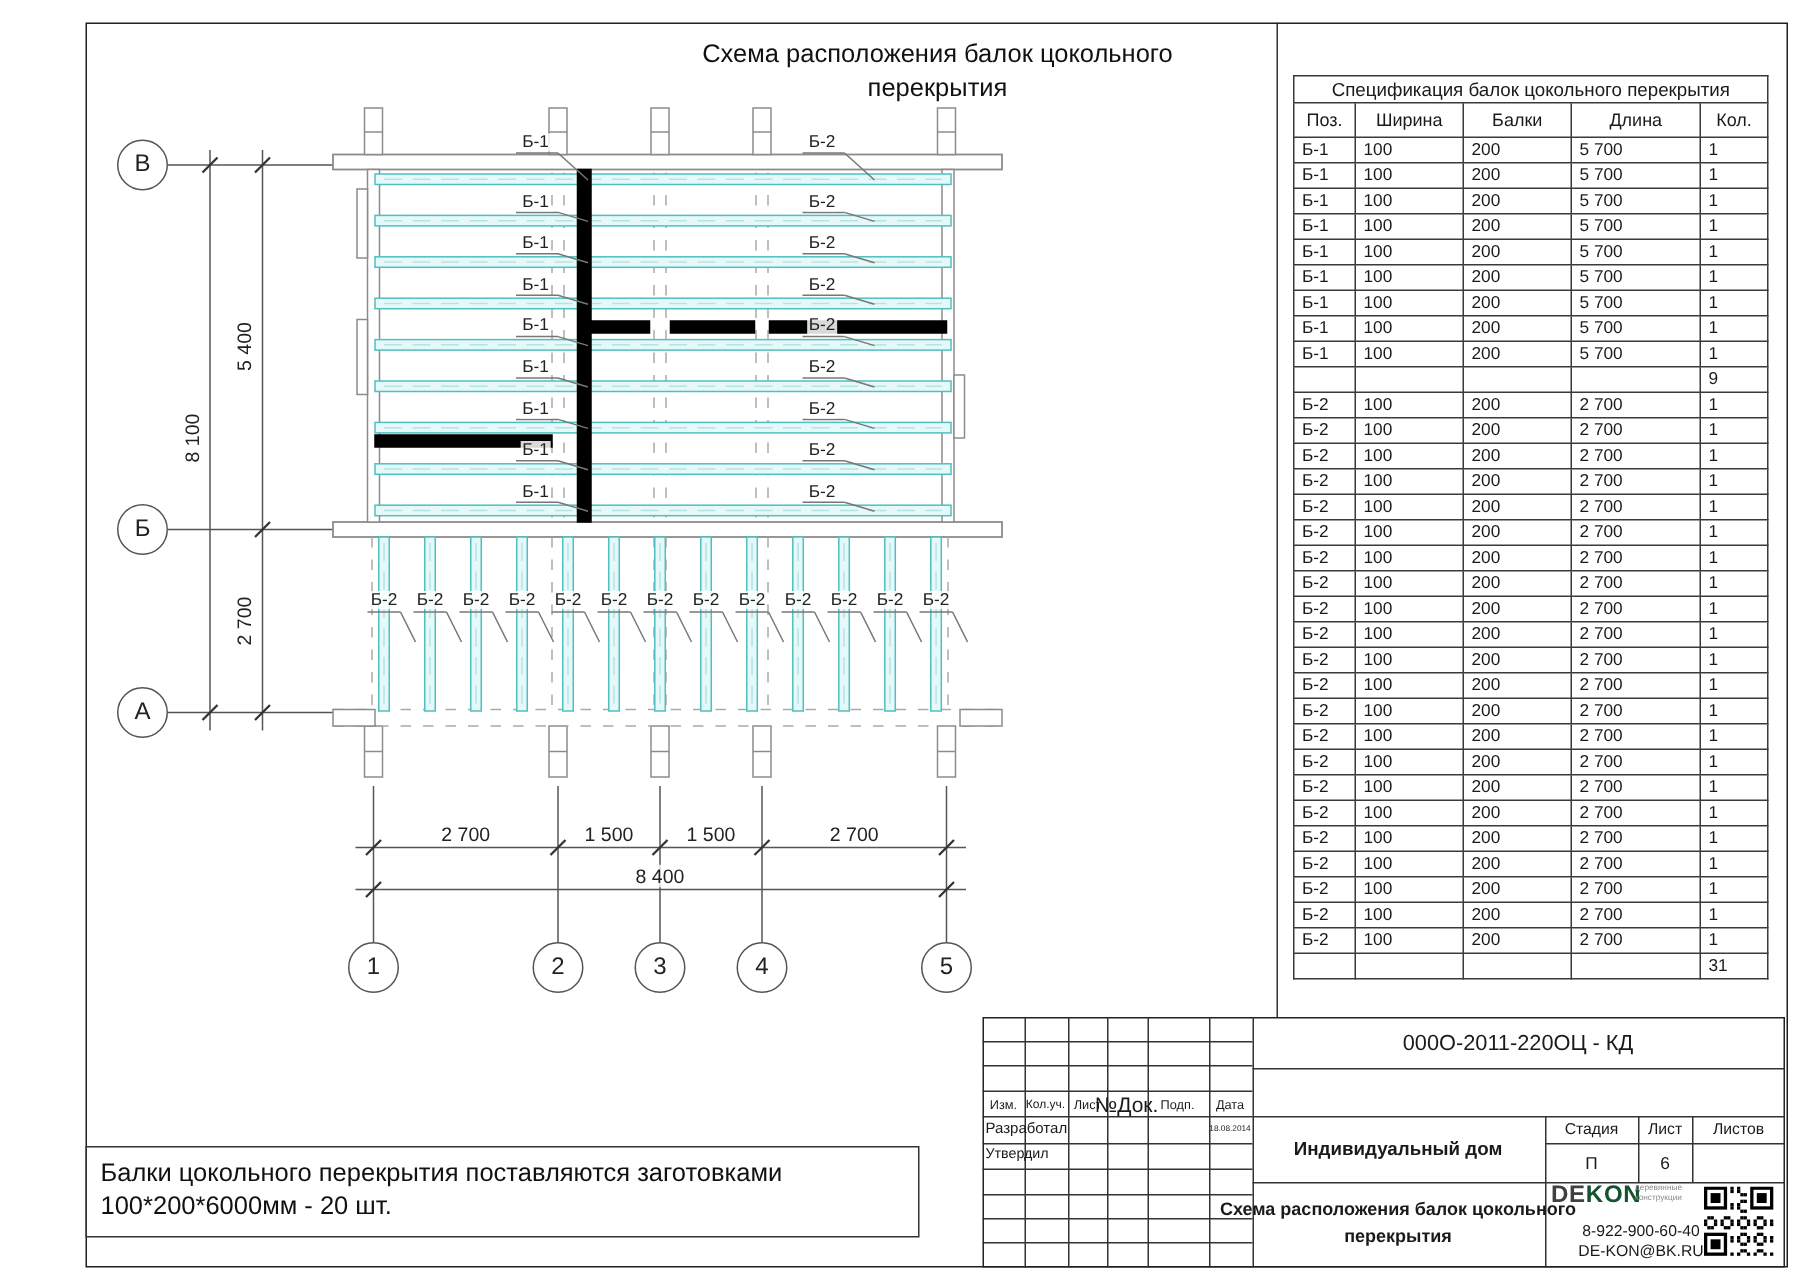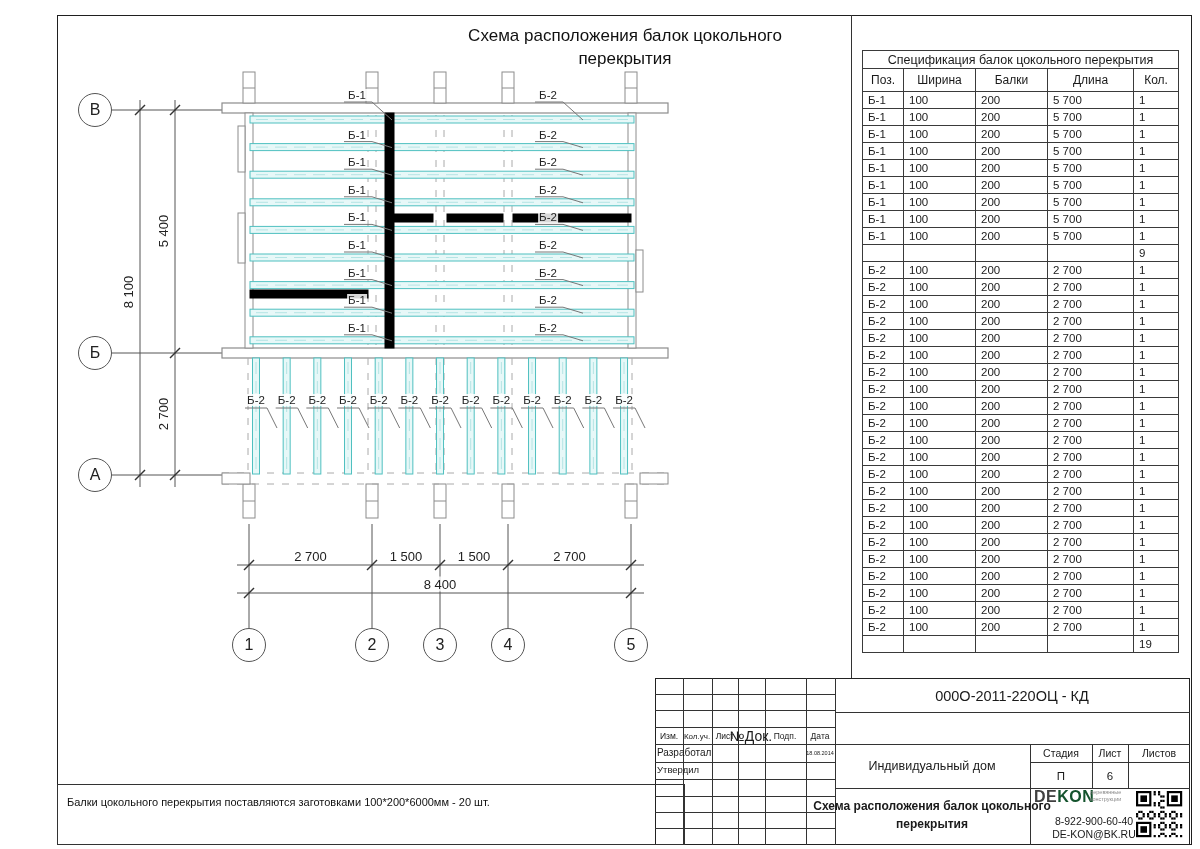--- a/index.html
+++ b/index.html
@@ -19,21 +19,21 @@
   #spec-table{position:absolute;left:862px;top:50px;width:316px;border-collapse:collapse;table-layout:fixed}
   #spec-table th,#spec-table td{border:1px solid #3a3a3a;font-weight:normal;overflow:hidden;white-space:nowrap}
   #spec-table .ttl{font-size:12.5px;height:18px;text-align:center;padding:0}
   #spec-table thead .hdr th{font-size:12px;height:23px;text-align:center;padding:0 2px}
   #spec-table td{font-size:11.5px;height:16.3px;line-height:16px;padding:0 0 0 5px;text-align:left}
   
   .tb-text{position:absolute;transform:translate(-50%,-50%);white-space:nowrap;color:#1a1a1a}
   .tb-left{position:absolute;white-space:nowrap;color:#1a1a1a}
   .logo-de{color:#404040;font-weight:bold;font-size:16px;letter-spacing:.5px}
   .logo-kon{color:#14532d;font-weight:bold;font-size:16px;letter-spacing:.5px}
-  .notes{position:absolute;left:57px;top:784px;width:628px;height:61px;border:1px solid #333;font-size:11px;line-height:22px;padding:6px 0 0 9px;color:#111}
+  .notes{position:absolute;left:57px;top:764px;width:556px;height:61px;border:1px solid #333;font-size:17px;line-height:22px;padding:6px 0 0 9px;color:#111}
 </style>
 </head>
 <body>
 
 <div id="sheet">
   <div class="frame"></div>
   <div class="vl" style="left:851px;top:15px;height:663px"></div>
 
   <div class="page-title">
     <div>Схема расположения балок цокольного</div>
@@ -515,21 +515,21 @@
           <td>100</td>
           <td>200</td>
           <td>2 700</td>
           <td>1</td>
         </tr>
         <tr>
           <td></td>
           <td></td>
           <td></td>
           <td></td>
-          <td>19</td>
+          <td>31</td>
         </tr>
       </tbody>
   </table>
 
   <div id="titleblock">
     <div class="abs" style="left:655px;top:678px;width:535px;height:167px;border:1.5px solid #222"></div>
 
     <div class="vl" style="left:683px;top:678px;height:167px"></div>
     <div class="vl" style="left:712px;top:678px;height:167px"></div>
     <div class="vl" style="left:738px;top:678px;height:167px"></div>
@@ -561,21 +561,21 @@
     <div class="tb-text" style="left:751px;top:736px;font-size:14px">№Док.</div>
     <div class="tb-text" style="left:785px;top:736px;font-size:8.5px">Подп.</div>
     <div class="tb-text" style="left:820px;top:736px;font-size:8.5px">Дата</div>
 
     <div class="tb-left" style="left:657px;top:747px;font-size:10px">Разработал</div>
     <div class="tb-text" style="left:820px;top:753px;font-size:5.5px">18.08.2014</div>
     <div class="tb-left" style="left:657px;top:764px;font-size:9.5px">Утвердил</div>
 
     <div class="tb-text" style="left:1012px;top:696px;font-size:14.5px">000О-2011-220ОЦ - КД</div>
 
-    <div class="tb-text" style="left:932px;top:766px;font-size:12.5px;font-weight:normal">Индивидуальный дом</div>
+    <div class="tb-text" style="left:932px;top:766px;font-size:12.5px;font-weight:bold">Индивидуальный дом</div>
 
     <div class="tb-text" style="left:1061px;top:753px;font-size:10.5px">Стадия</div>
     <div class="tb-text" style="left:1110px;top:753px;font-size:10.5px">Лист</div>
     <div class="tb-text" style="left:1159px;top:753px;font-size:10.5px">Листов</div>
     <div class="tb-text" style="left:1061px;top:776px;font-size:11.5px">П</div>
     <div class="tb-text" style="left:1110px;top:776px;font-size:11.5px">6</div>
 
     <div class="tb-text" style="left:932px;top:806px;font-size:12px;font-weight:600">Схема расположения балок цокольного</div>
     <div class="tb-text" style="left:932px;top:824px;font-size:12px;font-weight:600">перекрытия</div>
 

